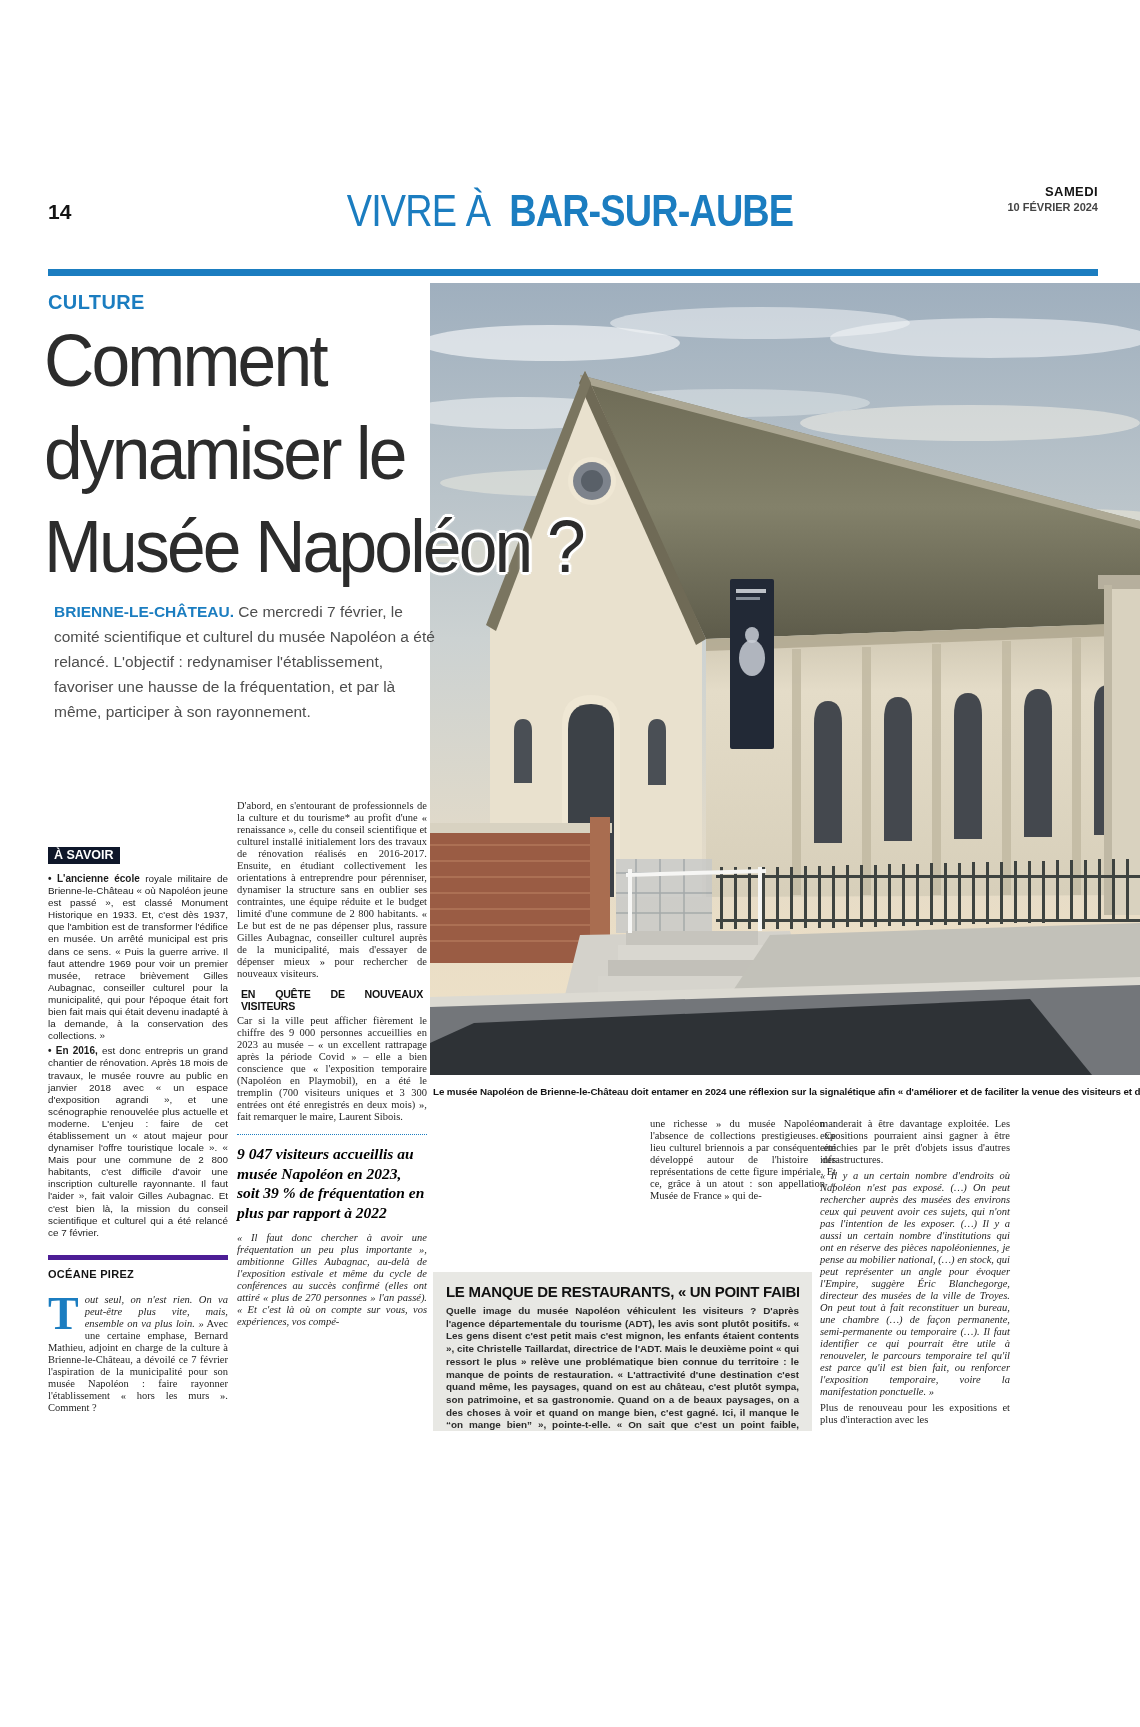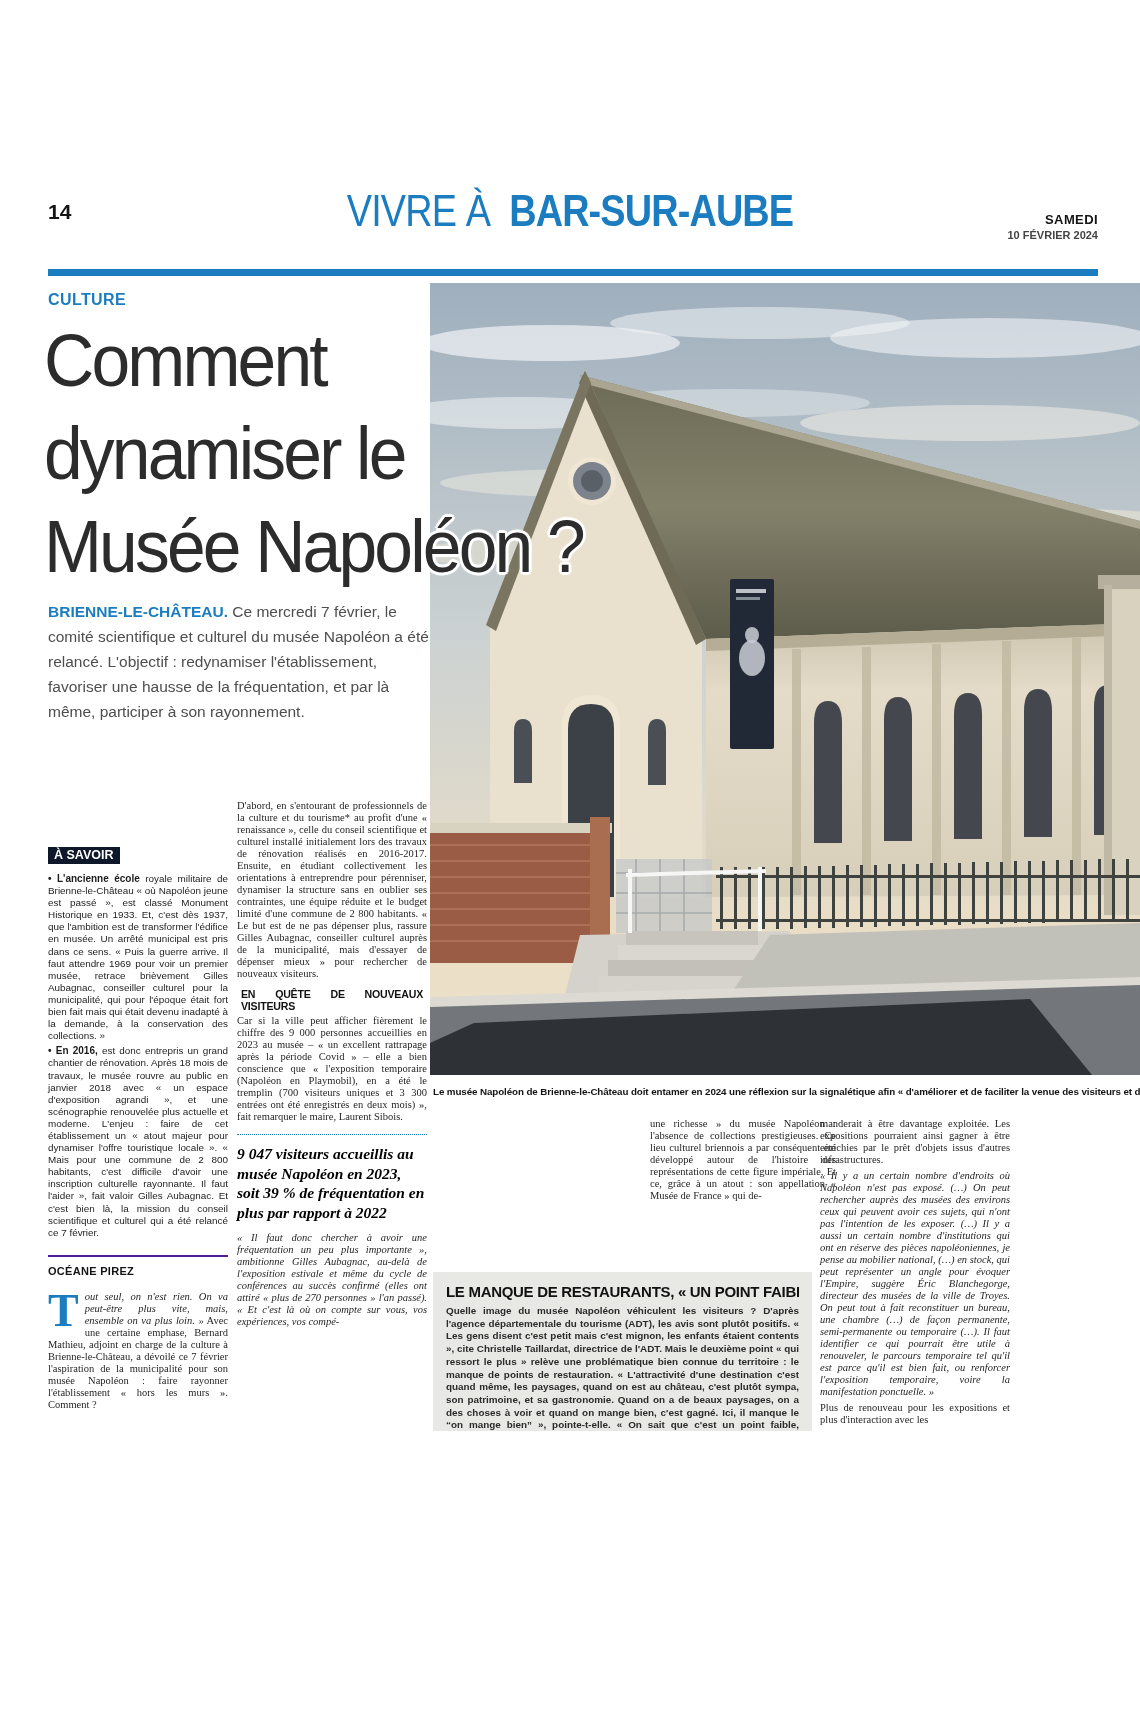--- a/index.html
+++ b/index.html
@@ -4,33 +4,33 @@
 <style>
   html,body{margin:0;padding:0;background:#fff;}
   .page{position:relative;width:1140px;height:1431px;background:#fff;overflow:hidden;
         font-family:"Liberation Sans",sans-serif;-webkit-font-smoothing:antialiased;}
 
   .page-number{position:absolute;left:48px;top:200px;font-size:21px;font-weight:bold;color:#141414;}
   .masthead{position:absolute;left:0;right:0;top:188px;text-align:center;color:#1b7dc0;
             font-size:44px;line-height:46px;white-space:nowrap;transform:scaleX(.86);transform-origin:center top;}
   .masthead .light{font-weight:300;letter-spacing:-1px;}
   .masthead .bold{font-weight:800;letter-spacing:-1px;margin-left:10px;}
-  .dateline{position:absolute;right:42px;top:212px;text-align:right;}
+  .dateline{position:absolute;right:42px;top:184px;text-align:right;}
   .dateline .day{font-weight:bold;font-size:13px;color:#141414;letter-spacing:.4px;}
   .dateline .date{font-size:11px;color:#444;margin-top:2px;font-weight:600;}
   .top-rule{position:absolute;left:48px;right:42px;top:269px;height:7px;background:#1b7dc0;}
 
-  .kicker-culture{position:absolute;left:48px;top:291px;font-size:16px;font-weight:bold;color:#1b7dc0;letter-spacing:.4px;}
+  .kicker-culture{position:absolute;left:48px;top:291px;font-size:20px;font-weight:bold;color:#1b7dc0;letter-spacing:.4px;}
 
   .headline{position:absolute;left:44px;top:314px;width:640px;z-index:3;color:#2c2c2c;
             font-size:74px;line-height:93px;font-weight:300;letter-spacing:-3px;
             transform:scaleX(.94);transform-origin:left top;
             text-shadow:0 0 5px #fff,2px 2px 0 #fff,-2px -2px 0 #fff,2px -2px 0 #fff,-2px 2px 0 #fff,3px 0 0 #fff,-3px 0 0 #fff,0 3px 0 #fff,0 -3px 0 #fff;}
 
-  .lede{position:absolute;left:48px;top:599px;width:384px;font-size:15.5px;line-height:25px;color:#4e4e4e;z-index:3;}
+  .lede{position:absolute;left:54px;top:599px;width:384px;font-size:15.5px;line-height:25px;color:#4e4e4e;z-index:3;}
   .lede .loc{color:#1b7dc0;font-weight:bold;}
 
   .photo{position:absolute;left:430px;top:283px;width:710px;height:792px;z-index:1;background:#cfd4d6;}
   .photo svg{display:block;width:100%;height:100%;}
   .caption{position:absolute;left:433px;top:1086px;width:707px;height:16px;font-size:9.8px;font-weight:bold;
            color:#141414;white-space:nowrap;overflow:hidden;letter-spacing:-.1px;}
 
   .col{position:absolute;font-family:"Liberation Serif",serif;font-size:10.5px;line-height:12px;
        color:#1f1f1f;text-align:justify;}
   .col1{left:48px;top:845px;width:180px;}
@@ -40,21 +40,21 @@
   .col5{left:820px;top:1118px;width:190px;}
   .para{margin:0 0 4px;}
   .it{font-style:italic;}
 
   .a-savoir-badge{display:inline-block;background:#0f172a;color:#fff;font-weight:bold;
                   font-family:"Liberation Sans",sans-serif;font-size:12.5px;padding:2px 6px 3px;margin:2px 0 9px;}
   .a-savoir-item{font-family:"Liberation Sans",sans-serif;font-size:9.9px;line-height:12.1px;
                  text-align:justify;color:#1c1c1c;margin:0 0 3px;}
   .a-savoir-item b{font-size:10px;}
 
-  .byline-block{margin-top:16px;border-top:2px solid #4c1d95;padding-top:8px;
+  .byline-block{margin-top:16px;border-top:5px solid #4c1d95;padding-top:8px;
                 font-family:"Liberation Sans",sans-serif;font-weight:bold;font-size:11px;color:#141414;
                 letter-spacing:.3px;margin-bottom:14px;}
   .dropcap{float:left;color:#1b7dc0;font-size:46px;line-height:36px;font-weight:bold;
            font-family:"Liberation Serif",serif;padding:2px 6px 0 0;}
 
   .kicker-sub{font-family:"Liberation Sans",sans-serif;font-weight:bold;font-size:10.6px;
               color:#111;margin:8px 4px 3px;letter-spacing:-.2px;}
 
   .pull-quote{border-top:1px dotted #1b7dc0;margin:11px 0 10px;padding-top:9px;color:#000000;
               font-family:"Liberation Serif",serif;font-style:italic;font-weight:bold;

